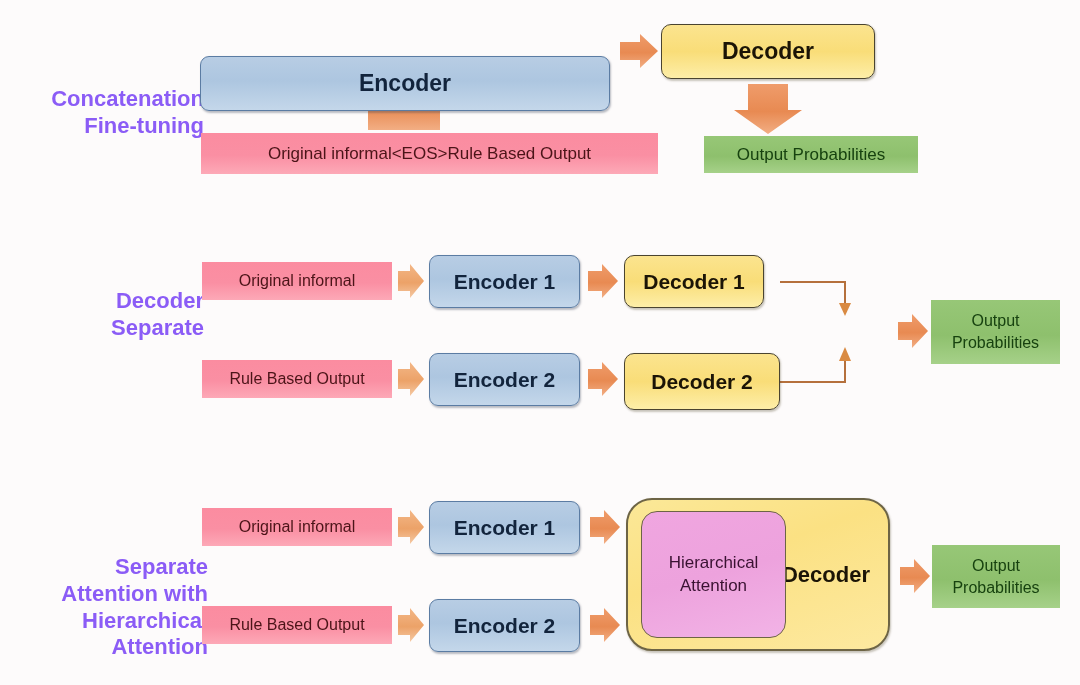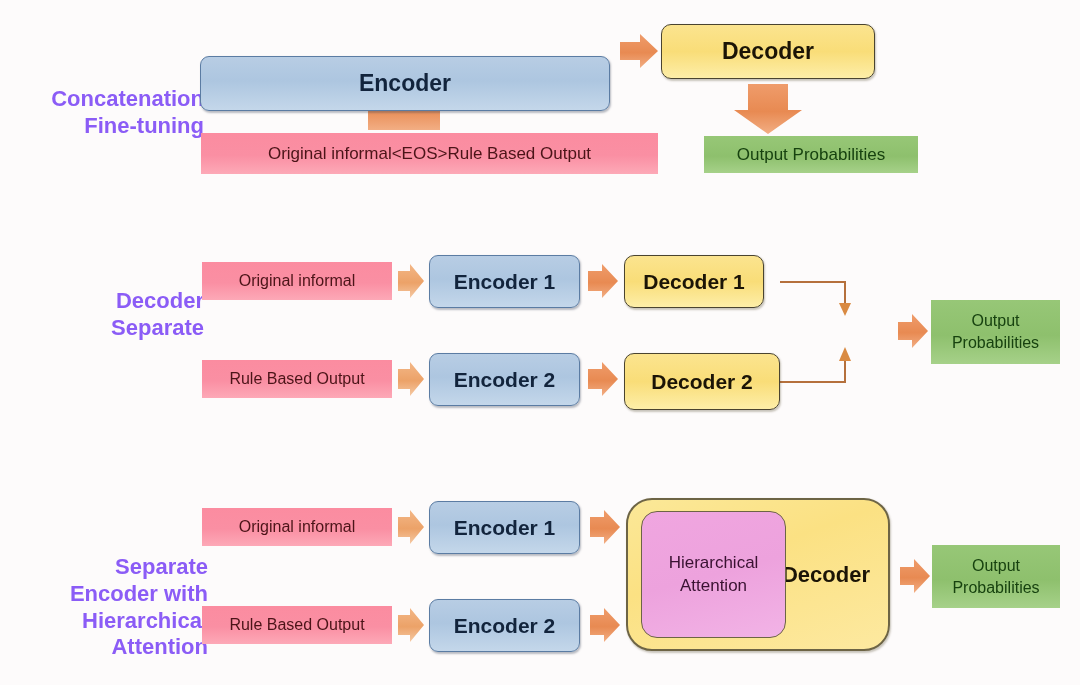--- a/index.html
+++ b/index.html
@@ -200,21 +200,21 @@
   </div>
 
 
   <div class="node outputbox" style="left:931px;top:300px;width:129px;height:64px;font-size:16px;flex-direction:column;line-height:1.35;">
     <span>Output</span>
     <span>Probabilities</span>
   </div>
 
   <div class="sectlabel" style="left:8px;top:506px;width:200px;margin-top:48px;">
     <div>Separate</div>
-    <div>Encoder with</div>
+    <div>Attention with</div>
     <div>Hierarchical</div>
     <div>Attention</div>
   </div>
 
   <div class="node inputbox" style="left:202px;top:508px;width:190px;height:38px;font-size:16px;">
     <span>Original informal</span>
   </div>
   <div class="node inputbox" style="left:202px;top:606px;width:190px;height:38px;font-size:16px;">
     <span>Rule Based Output</span>
   </div>

